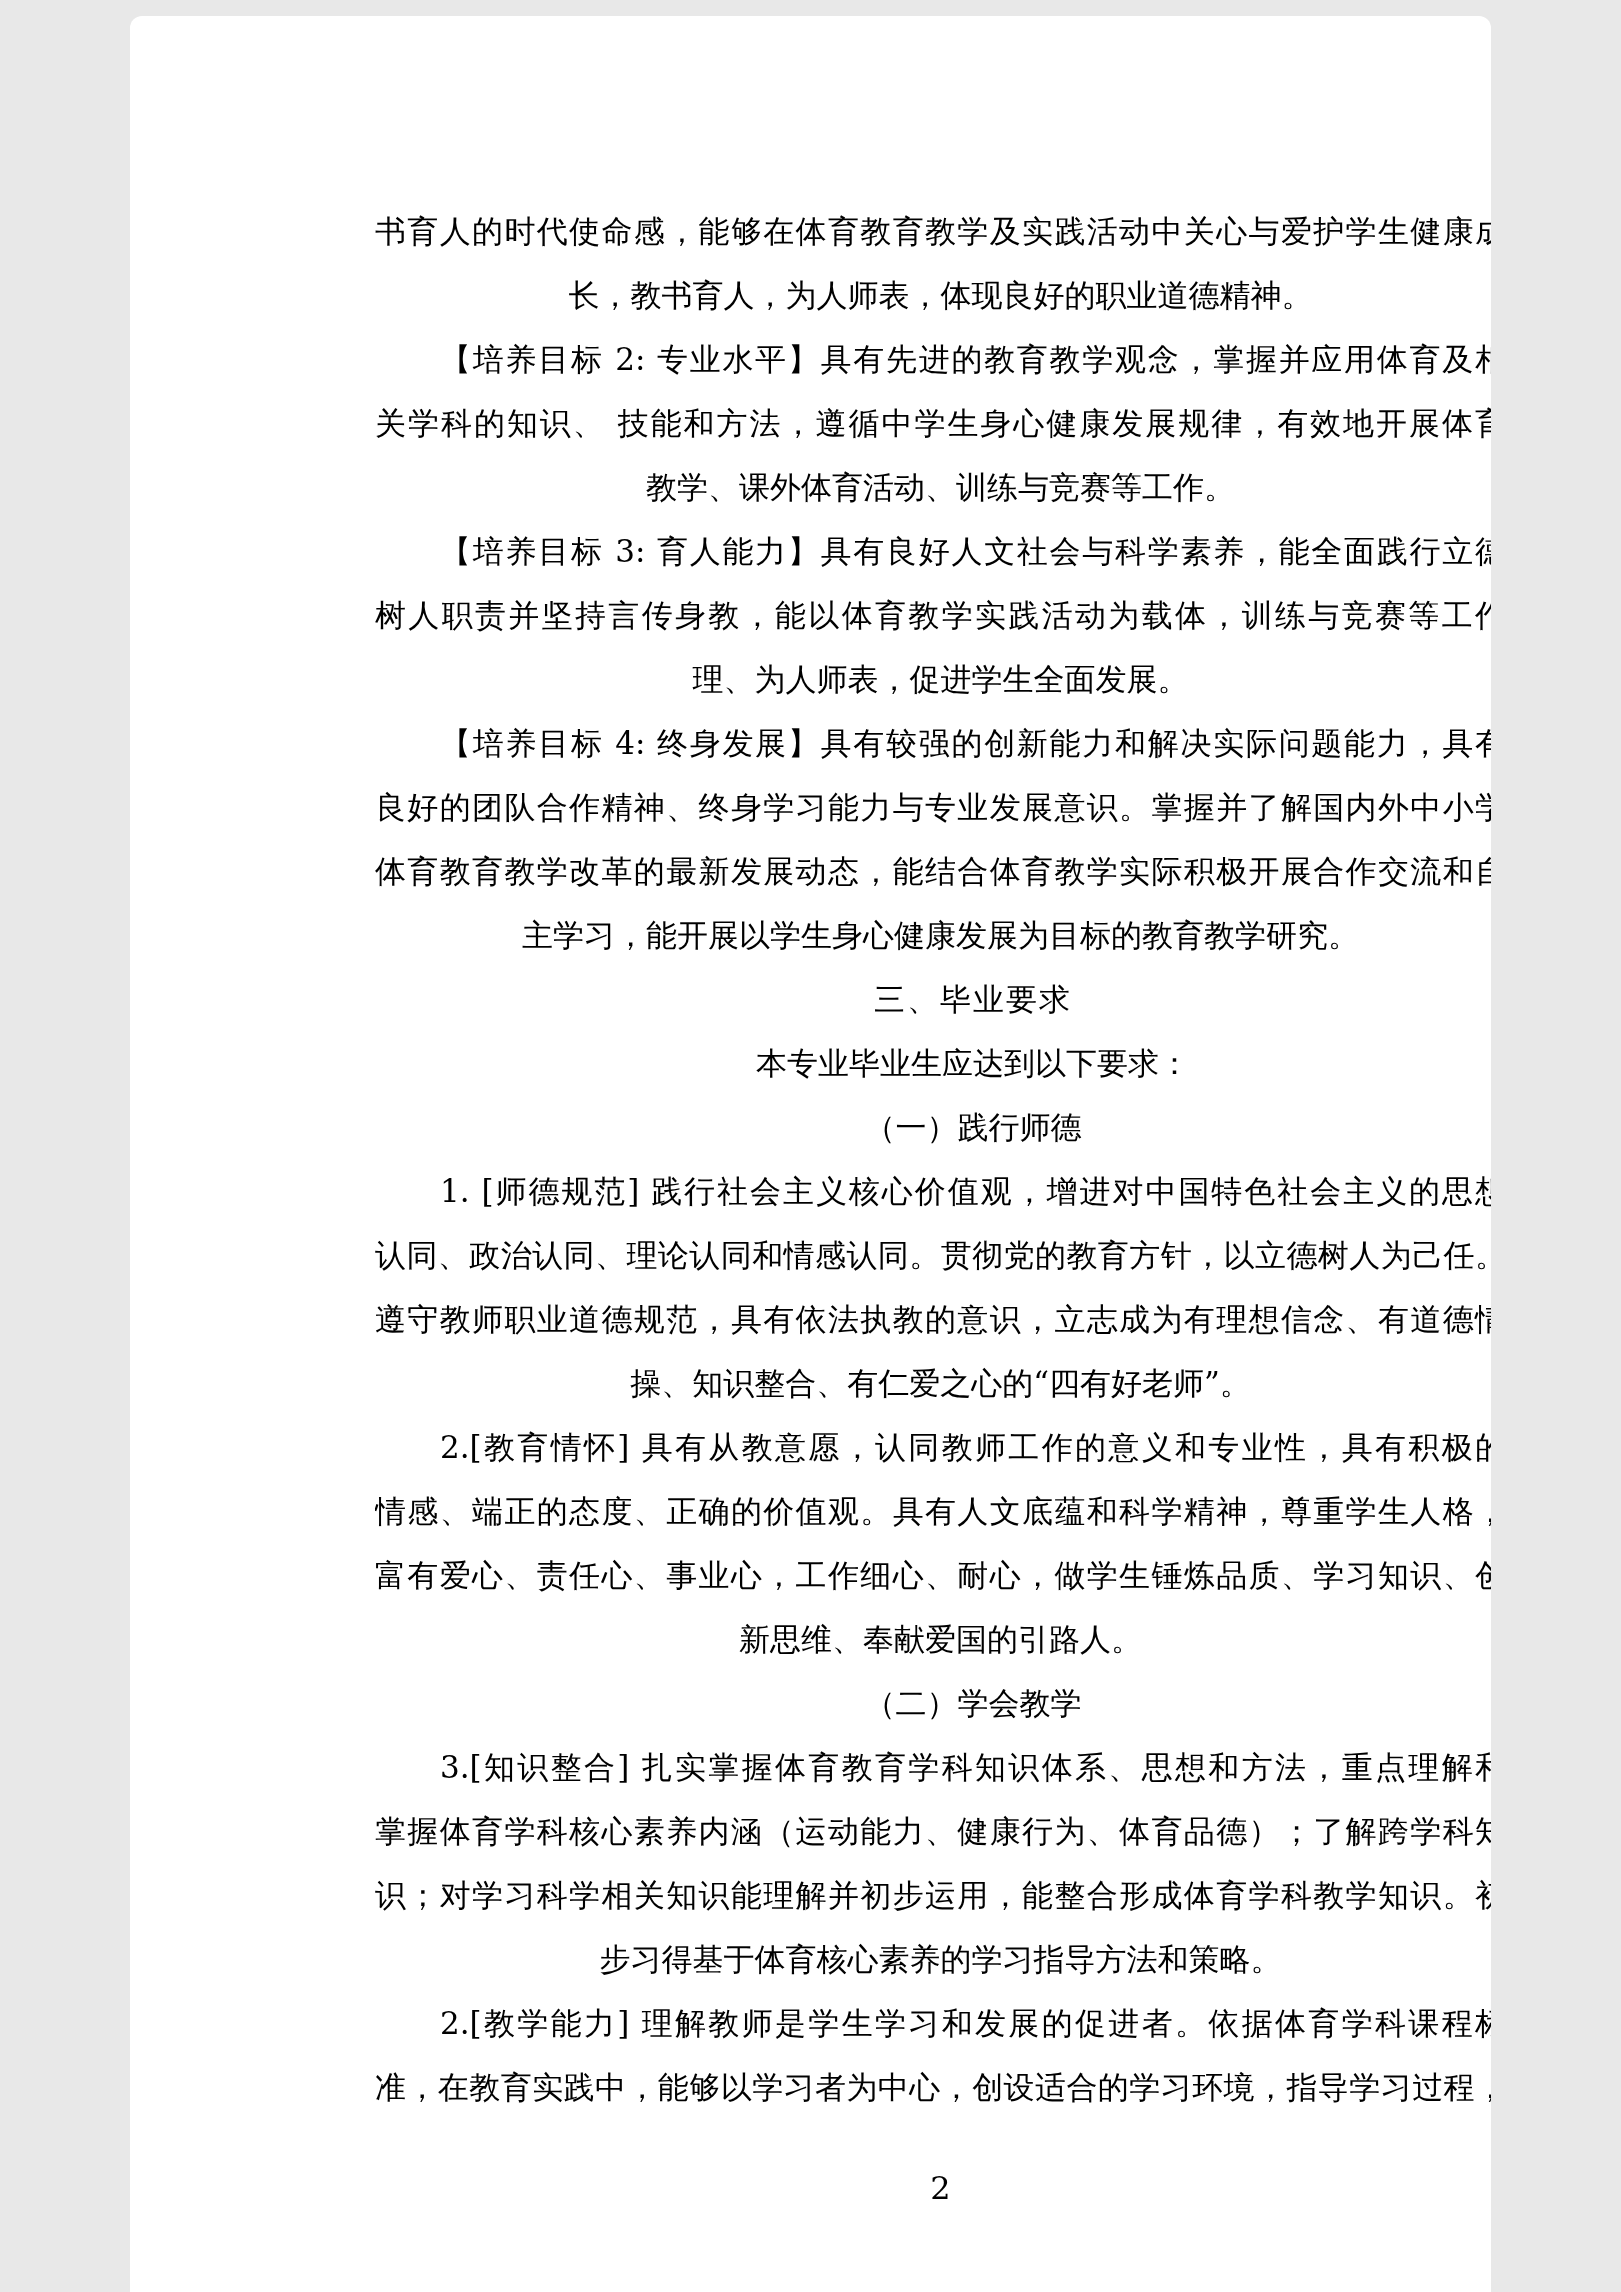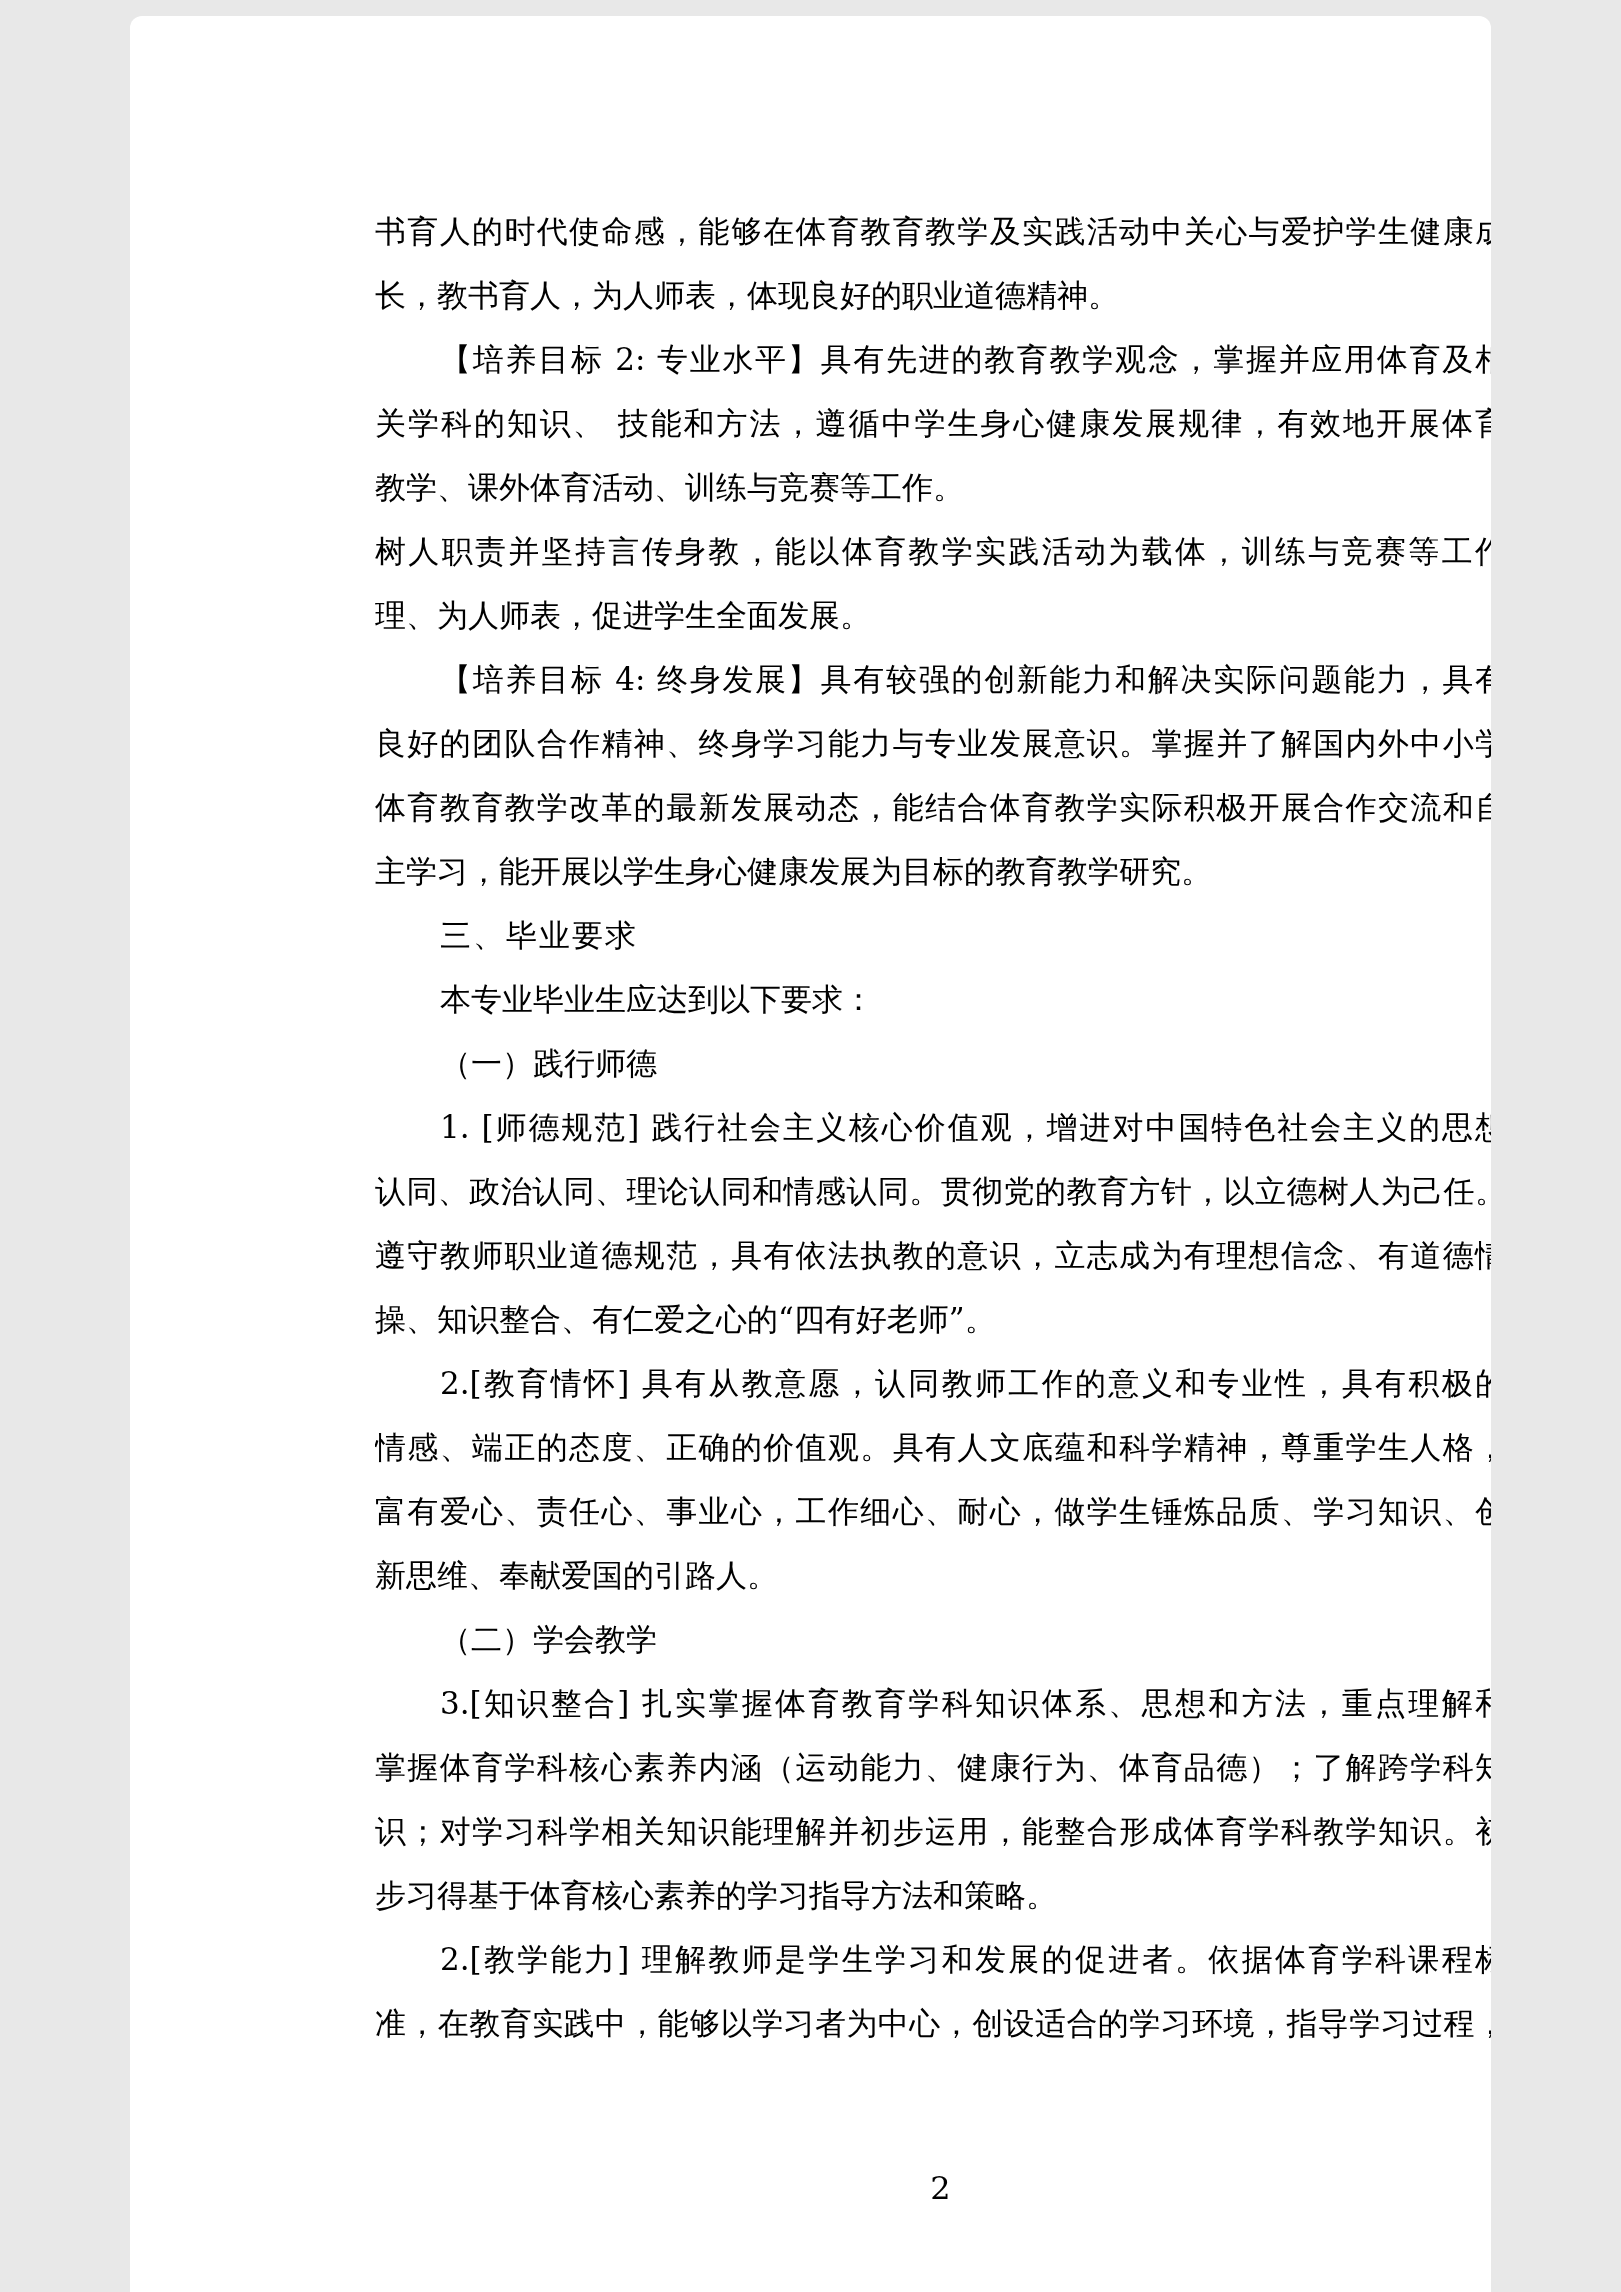--- a/index.html
+++ b/index.html
@@ -22,21 +22,21 @@
     position: absolute;
     left: 245px;
     top: 183px;
     width: 1131px;
     font-size: 31px;
     line-height: 64px;
   }
   .line {
     height: 64px;
     white-space: nowrap;
-    text-align: left;
+    text-align: center;
   }
   .line.fill {
     white-space: normal;
     text-align: justify;
     text-align-last: justify;
     text-justify: inter-character;
     overflow: hidden;
   }
   .line.indent {
     padding-left: 65px;
@@ -59,20 +59,21 @@
 </head>
 <body>
 
 <div class="page">
   <div class="text-block">
       <div class="line fill">书育人的时代使命感，能够在体育教育教学及实践活动中关心与爱护学生健康成</div>
       <div class="line">长，教书育人，为人师表，体现良好的职业道德精神。</div>
       <div class="line indent fill">【培养目标 2: 专业水平】具有先进的教育教学观念，掌握并应用体育及相</div>
       <div class="line fill">关学科的知识、 技能和方法，遵循中学生身心健康发展规律，有效地开展体育</div>
       <div class="line">教学、课外体育活动、训练与竞赛等工作。</div>
+      <div class="line indent fill">【培养目标 3: 育人能力】具有良好人文社会与科学素养，能全面践行立德</div>
       <div class="line fill">树人职责并坚持言传身教，能以体育教学实践活动为载体，训练与竞赛等工作</div>
       <div class="line">理、为人师表，促进学生全面发展。</div>
       <div class="line indent fill">【培养目标 4: 终身发展】具有较强的创新能力和解决实际问题能力，具有</div>
       <div class="line fill">良好的团队合作精神、终身学习能力与专业发展意识。掌握并了解国内外中小学</div>
       <div class="line fill">体育教育教学改革的最新发展动态，能结合体育教学实际积极开展合作交流和自</div>
       <div class="line">主学习，能开展以学生身心健康发展为目标的教育教学研究。</div>
       <div class="line indent heading">三、毕业要求</div>
       <div class="line indent">本专业毕业生应达到以下要求：</div>
       <div class="line indent">（一）践行师德</div>
       <div class="line indent fill">1. [师德规范] 践行社会主义核心价值观，增进对中国特色社会主义的思想</div>

